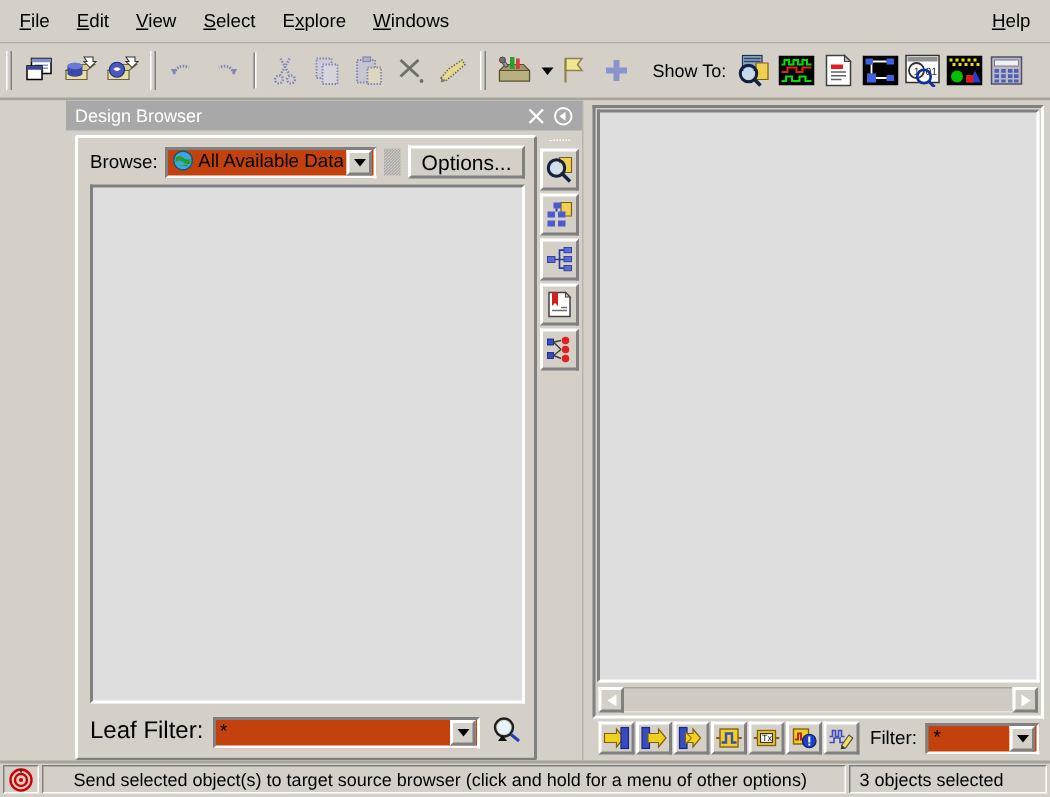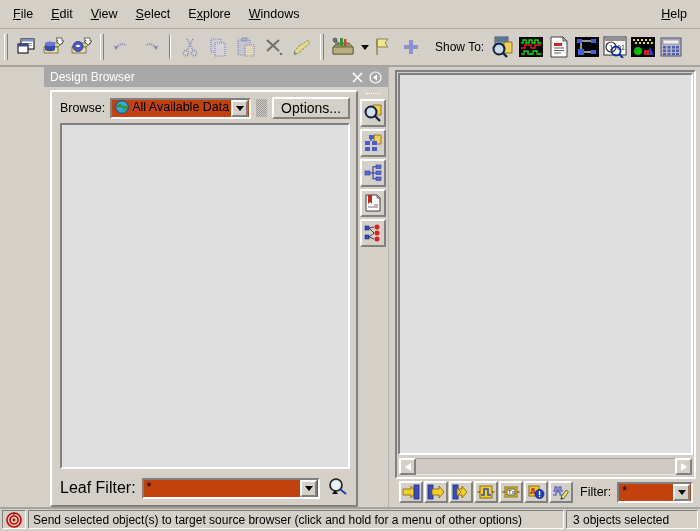--- a/index.html
+++ b/index.html
@@ -366,21 +366,21 @@
     display: flex; align-items: center; justify-content: center;
     border: 1px solid;
     border-color: #808080 #ffffff #ffffff #808080;
     box-sizing: border-box;
   }
   .sb-msg {
     flex: 1;
     border: 1px solid;
     border-color: #808080 #ffffff #ffffff #808080;
     display: flex; align-items: center;
-    padding-left: 4px;
+    padding-left: 20px;
     font-size: 12px;
     box-sizing: border-box;
     overflow: hidden;
     white-space: nowrap;
   }
   .sb-count {
     width: 132px;
     border: 1px solid;
     border-color: #808080 #ffffff #ffffff #808080;
     display: flex; align-items: center;

